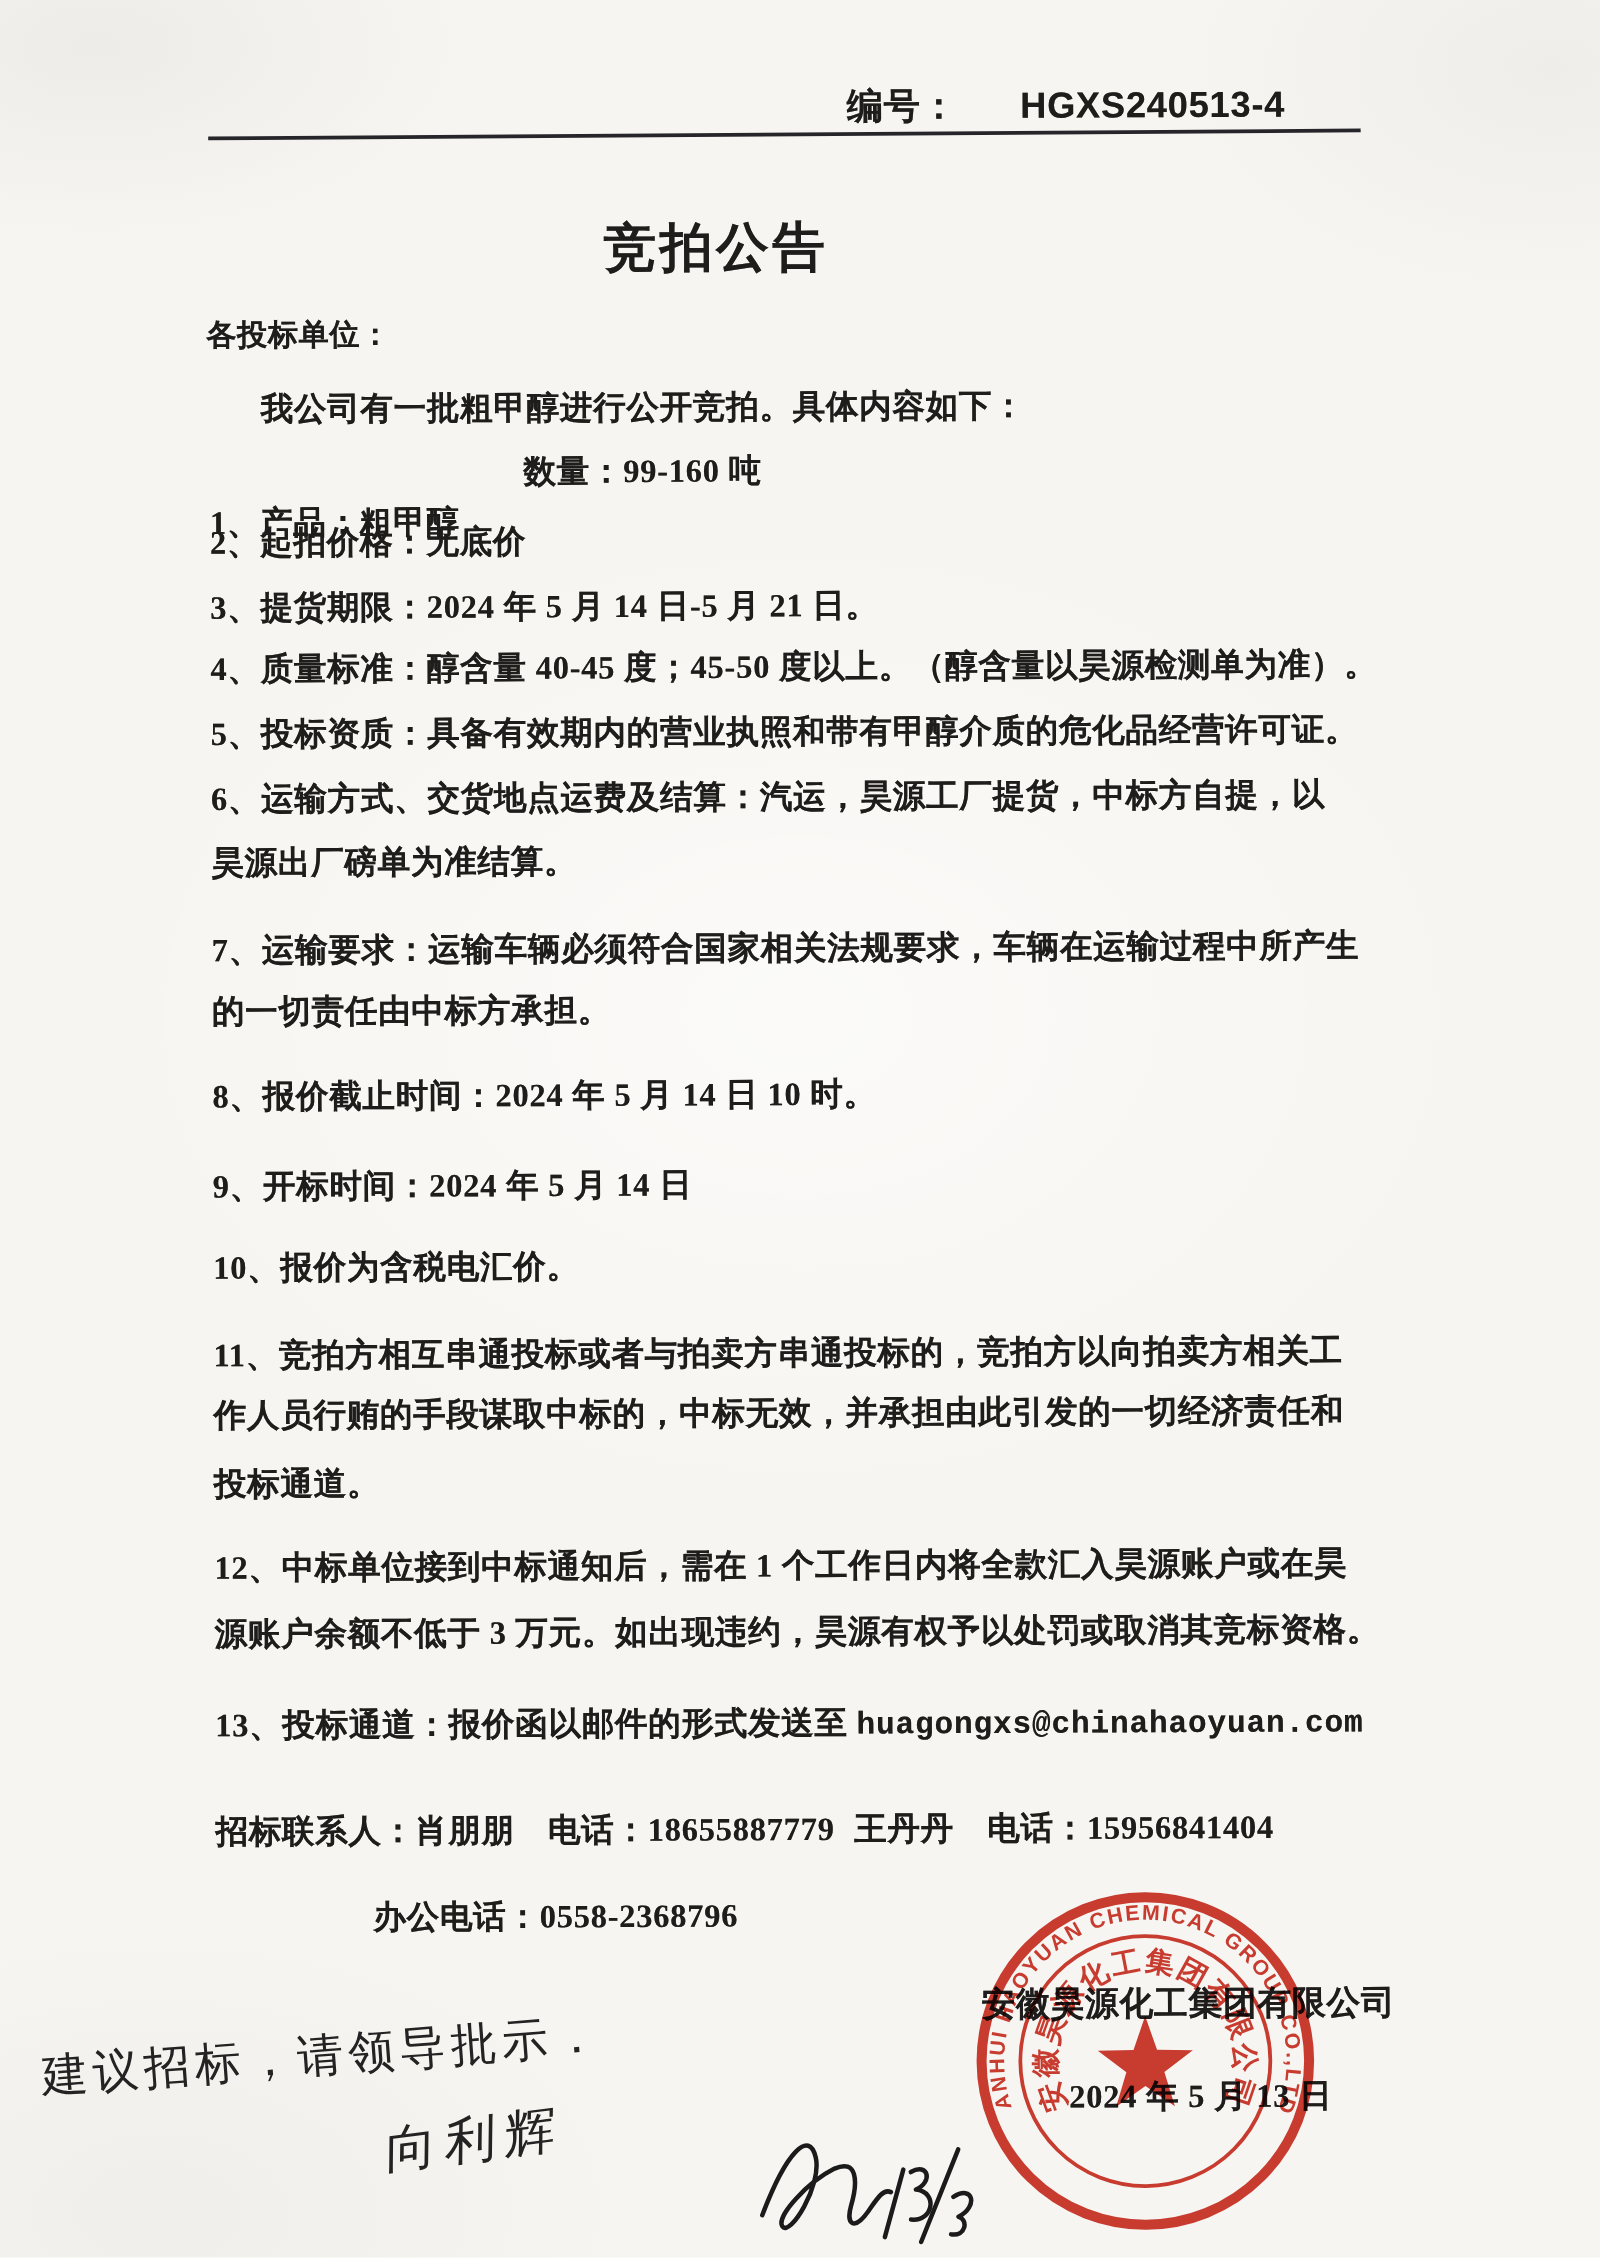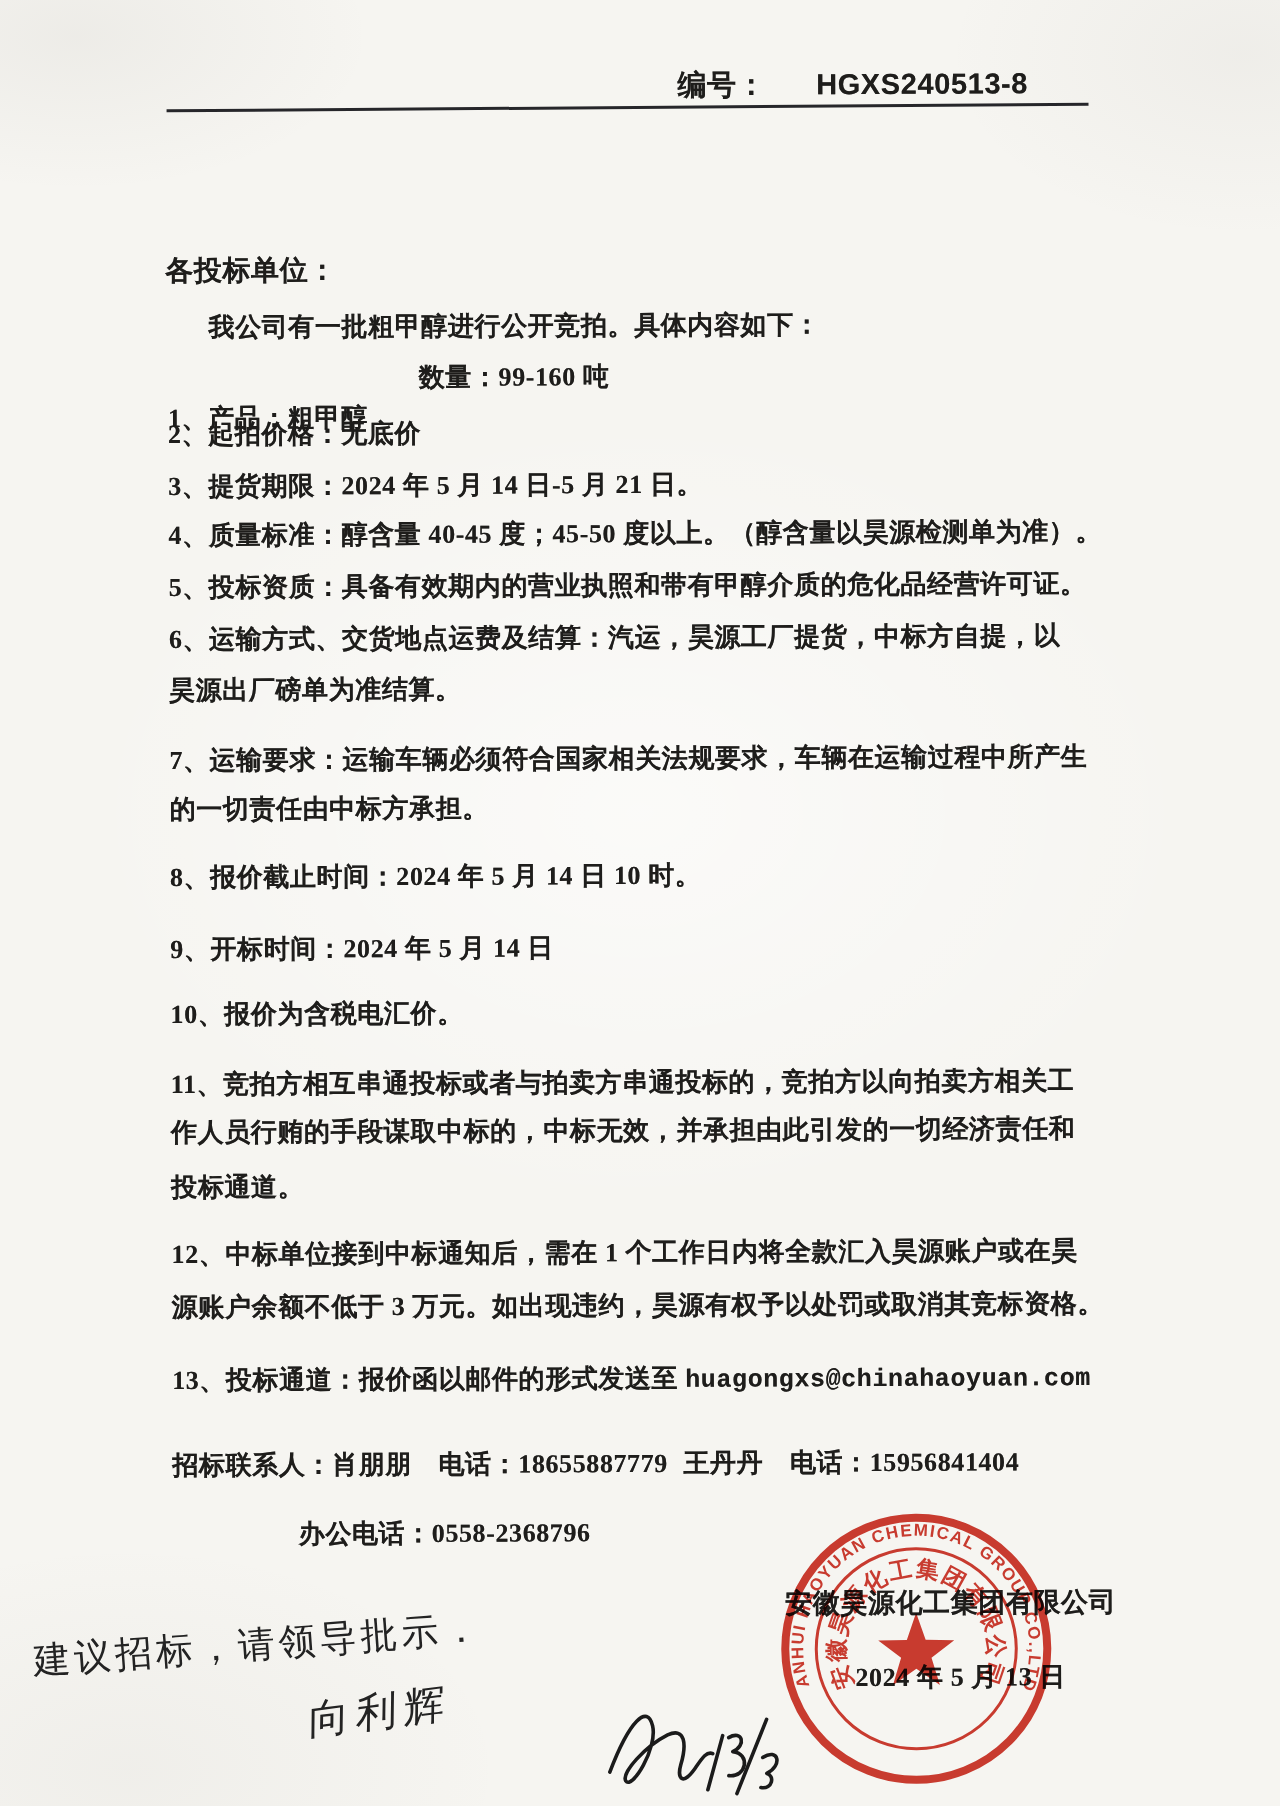--- a/index.html
+++ b/index.html
@@ -39,26 +39,27 @@
   .sig-svg{position:absolute;left:598px;top:1692px;mix-blend-mode:multiply;}
 </style>
 </head>
 <body>
 
 <div class="page">
   <div class="doc">
 
     <div class="line" style="left:681px;top:66px;font-size:29px;">
       <span>编号：</span>
-      <span class="sans" style="margin-left:42px;">HGXS240513-8</span>
+      <span class="sans" style="margin-left:42px;">HGXS240513-4</span>
     </div>
     <div class="rule"></div>
 
+    <div class="line title" style="left:486px;top:170px;">竞拍公告</div>
 
-    <div class="line" style="left:168px;top:250px;font-size:28px;">各投标单位：</div>
+    <div class="line" style="left:168px;top:250px;font-size:24px;">各投标单位：</div>
     <div class="line" style="left:211px;top:308px;">我公司有一批粗甲醇进行公开竞拍。具体内容如下：</div>
 
     <div class="line" style="left:170px;top:359px;margin-top:40px;">1、产品：粗甲醇</div>
     <div class="line" style="left:421px;top:359px;text-align:right;">数量：99-160 吨</div>
 
     <div class="line" style="left:170px;top:415px;">2、起拍价格：无底价</div>
     <div class="line" style="left:170px;top:467px;">3、提货期限：2024 年 5 月 14 日-5 月 21 日。</div>
     <div class="line" style="left:170px;top:516px;">4、质量标准：醇含量 40-45 度；45-50 度以上。（醇含量以昊源检测单为准）。</div>
     <div class="line" style="left:170px;top:568px;">5、投标资质：具备有效期内的营业执照和带有甲醇介质的危化品经营许可证。</div>
 

